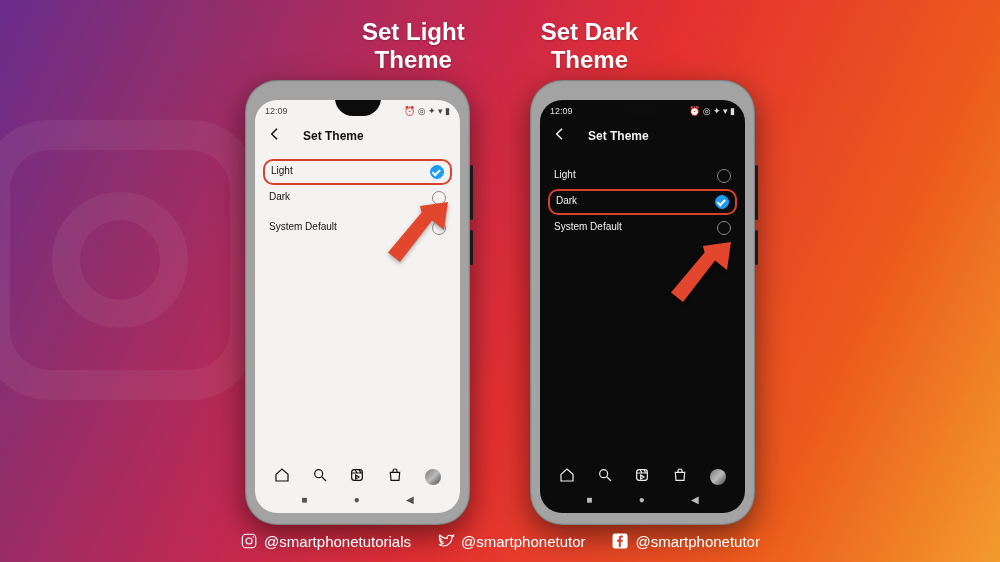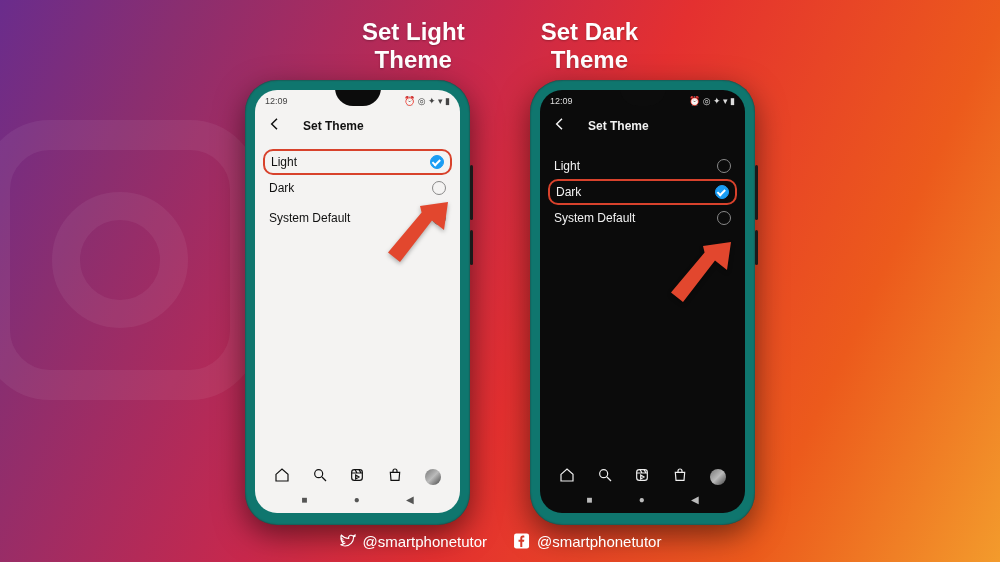--- a/index.html
+++ b/index.html
@@ -47,23 +47,23 @@
   .phones {
     position: absolute;
     top: 80px; left: 50%;
     transform: translateX(-50%);
     display: flex;
     gap: 60px;
   }
   .phone {
     width: 225px;
     height: 445px;
-    background: #0f766e;
+    background: #a3a3a3;
     border-radius: 32px;
-    padding: 10px 10px 12px 10px;
+    padding: 20px 10px 12px 10px;
     box-shadow: 0 10px 30px rgba(0,0,0,0.5), inset 0 0 2px #2b2b2b;
     position: relative;
   }
   .phone .side-btn { position:absolute; right:-3px; width:3px; background:#1a1a1a; border-radius:2px; }
   .phone .sb1{ top:85px; height:55px; }
   .phone .sb2{ top:150px; height:35px; }
   .screen {
     width: 100%; height: 100%;
     border-radius: 22px;
     position: relative;
@@ -93,23 +93,23 @@
     display:flex; align-items:center; gap:20px;
     padding: 8px 12px 8px 12px;
     font-weight:700;
     font-size:12px;
   }
   .back-arrow svg { width:16px; height:16px; }
   .light .back-arrow svg { stroke:#111; }
   .dark  .back-arrow svg { stroke:#f2f2f2; }
   .options { padding: 8px 10px 0 10px; }
   .row {
-    display:flex; align-items:center; justify-content:space-between;
+    display:flex; justify-content:space-between;
     padding: 8px 4px;
-    font-size:12px;
+    font-size:10px;
   }
   .radio {
     width:14px; height:14px; border-radius:50%;
   }
   .light .radio { border:1.5px solid #888; }
   .dark  .radio { border:1.5px solid #888; }
   .radio.selected {
     background:#1a9df4;
     border-color:#1a9df4;
     display:flex; align-items:center; justify-content:center;
@@ -299,20 +299,28 @@
     </svg>
 </div>
 <div class="pointer dark-phone-pointer">
   <svg viewBox="0 0 100 100">
       <path d="M60 10 L95 5 L90 40 L75 28 L35 80 L20 68 L62 18 Z" fill="#e2472e"></path>
     </svg>
 </div>
 
 <div class="credits">
   <div class="cred">
+    <svg viewBox="0 0 24 24">
+        <rect x="3" y="3" width="18" height="18" rx="5"></rect>
+        <circle cx="12" cy="12" r="4"></circle>
+        <circle cx="17.5" cy="6.5" r="1" fill="#fff" stroke="none"></circle>
+      </svg>
+    <span>@smartphonetutorials</span>
+  </div>
+  <div class="cred">
     <svg viewBox="0 0 24 24" fill="#fff" stroke="none">
         <path d="M22 5.8c-.7.3-1.5.6-2.3.7.8-.5 1.5-1.3 1.8-2.2-.8.5-1.7.8-2.6 1-1.5-1.6-4.1-1.2-5.1.8-.4.8-.5 1.7-.3 2.5C9.3 8.4 6 6.8 3.8 4.2c-1 1.7-.5 3.9 1.2 5-0.6 0-1.2-.2-1.8-.5 0 1.8 1.3 3.4 3 3.8-.6.2-1.2.2-1.8.1.5 1.5 1.9 2.6 3.6 2.6-1.5 1.2-3.4 1.8-5.3 1.6 1.8 1.2 3.9 1.8 6 1.8 7.3 0 11.3-6 11.3-11.3v-.5c.8-.6 1.5-1.3 2-2z"></path>
       </svg>
     <span>@smartphonetutor</span>
   </div>
   <div class="cred fb">
     <svg viewBox="0 0 24 24">
         <rect x="2" y="2" width="20" height="20" rx="3" fill="#fff"></rect>
         <path d="M13 20v-7h2.3l.4-2.7H13V8.6c0-.8.2-1.3 1.3-1.3h1.4V4.9c-.2 0-1.1-.1-2-.1-2 0-3.4 1.2-3.4 3.5v2H8v2.7h2.3V20H13z" fill="#d63a2a"></path>
       </svg>

